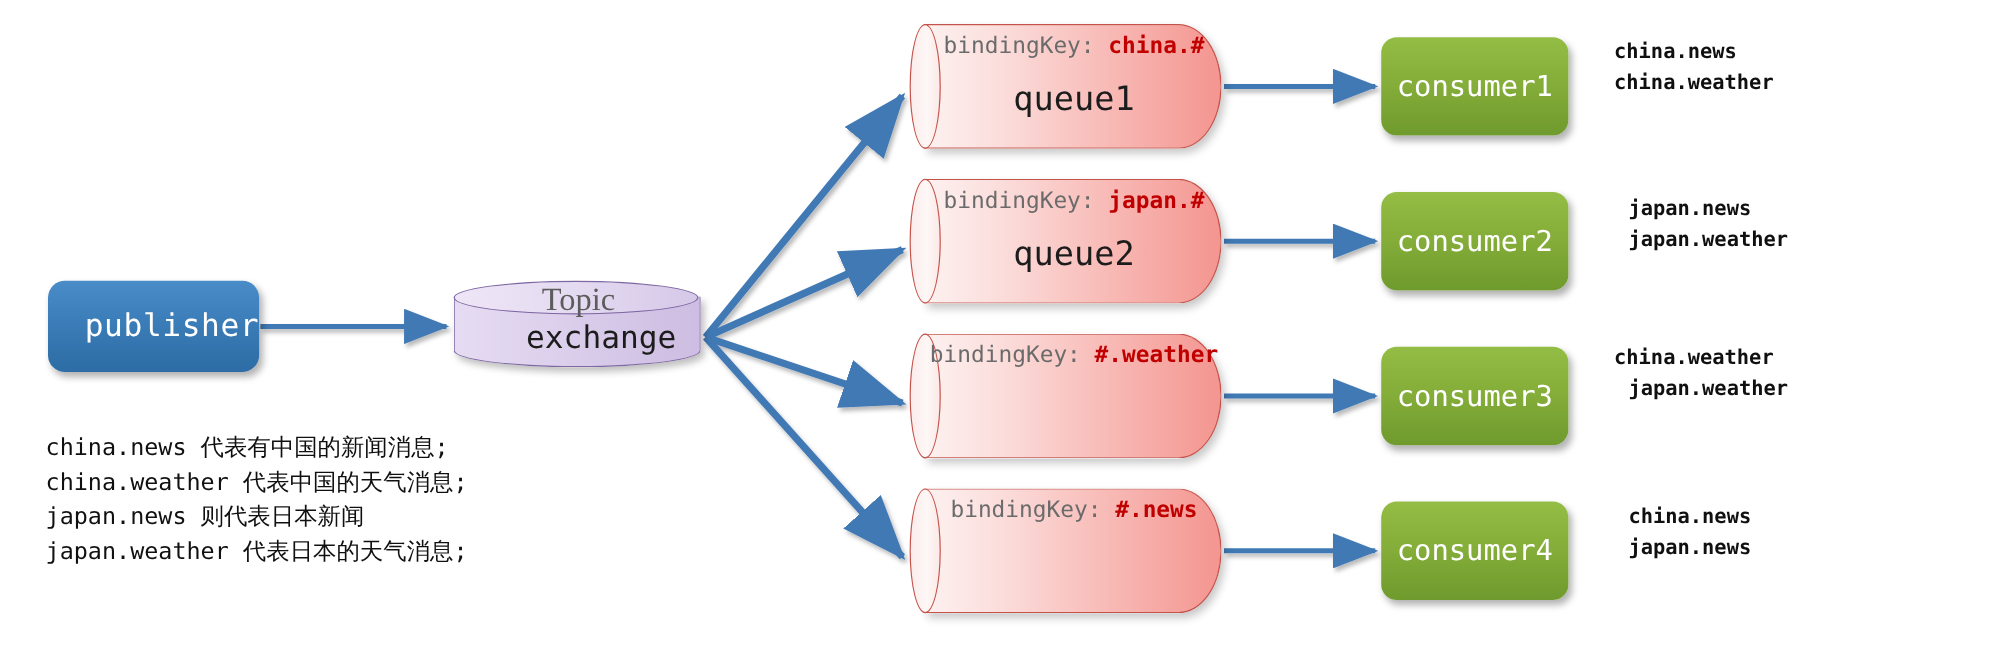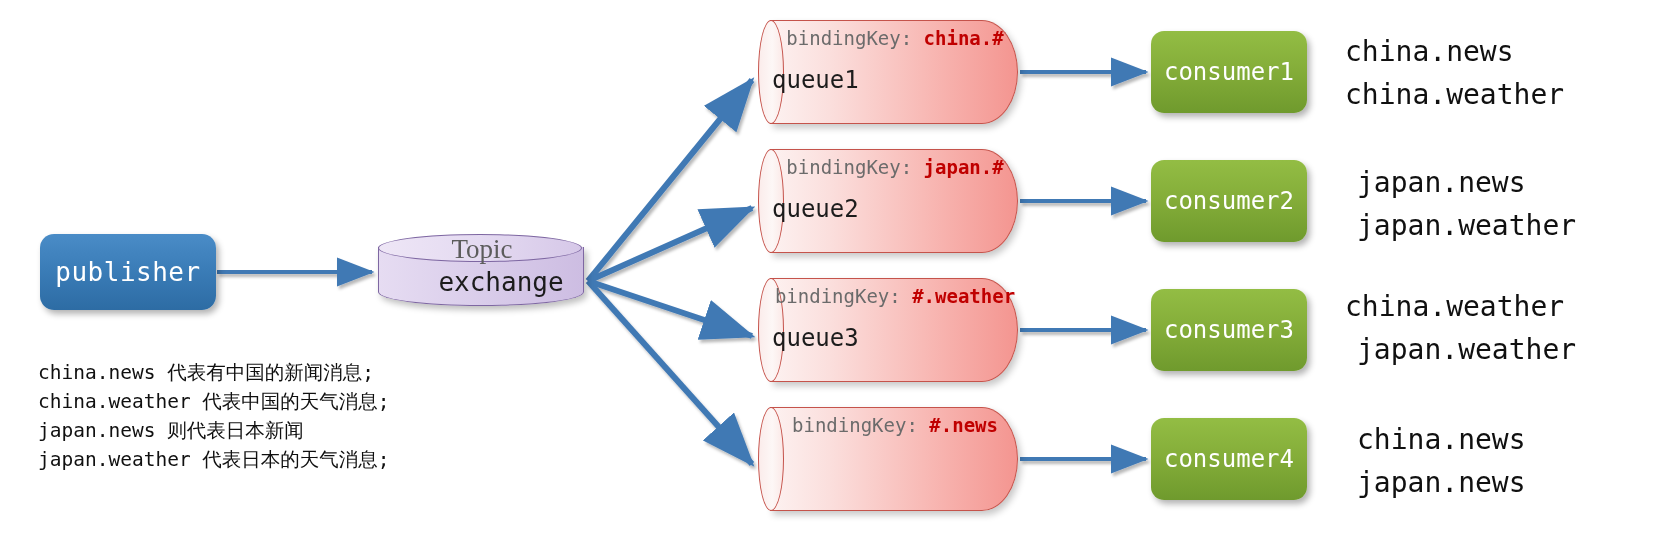--- a/index.html
+++ b/index.html
@@ -32,21 +32,21 @@
     position: absolute;
     left: 40px;
     top: 234px;
     width: 176px;
     height: 76px;
     border-radius: 14px;
     background: linear-gradient(to bottom, #4a8cc7 0%, #3b7db8 45%, #2d6ca4 100%);
     box-shadow: 3px 4px 6px rgba(0,0,0,0.30);
     display: flex;
     align-items: center;
-    justify-content: center;
+    justify-content: flex-end;
     color: #ffffff;
     font-size: 26px;
     letter-spacing: 0.5px;
     font-family: "DejaVu Sans Mono", monospace;
   }
 
   
   .node-exchange {
     position: absolute;
     left: 378px;
@@ -140,21 +140,22 @@
   }
   .q-binding .key {
     color: #c00000;
     font-weight: bold;
   }
   .q-name {
     position: absolute;
     left: 14px;
     top: 46px;
     width: 246px;
-    font-size: 24px;
+    text-align: center;
+    font-size: 28px;
     color: #1c1c1c;
     font-family: "DejaVu Sans Mono", monospace;
   }
 
   
   .node-consumer {
     position: absolute;
     left: 1151px;
     width: 156px;
     height: 82px;
@@ -168,23 +169,24 @@
     font-size: 24px;
     font-family: "DejaVu Sans Mono", monospace;
   }
 
   
   .rk-block {
     position: absolute;
     left: 1345px;
     width: 330px;
     font-family: "DejaVu Sans Mono", monospace;
-    font-size: 28px;
+    font-size: 17px;
     color: #101010;
     line-height: 1.52;
+    font-weight: bold;
   }
   .rk-line { white-space: nowrap; }
   .rk-line.indent { padding-left: 12px; }
 
   
   #legend {
     position: absolute;
     left: 38px;
     top: 359px;
     font-family: "DejaVu Sans Mono", "DejaVu Sans", monospace;
@@ -256,21 +258,20 @@
     <div class="q-name">queue2</div>
   </div>
 
   <div class="node-queue" style="top:278px;">
     <div class="q-body"></div>
     <div class="q-cap"></div>
     <div class="q-binding">
       <span>bindingKey:</span>
       <span class="key">#.weather</span>
     </div>
-    <div class="q-name">queue3</div>
   </div>
 
   <div class="node-queue" style="top:407px;">
     <div class="q-body"></div>
     <div class="q-cap"></div>
     <div class="q-binding">
       <span>bindingKey:</span>
       <span class="key">#.news</span>
     </div>
   </div>

